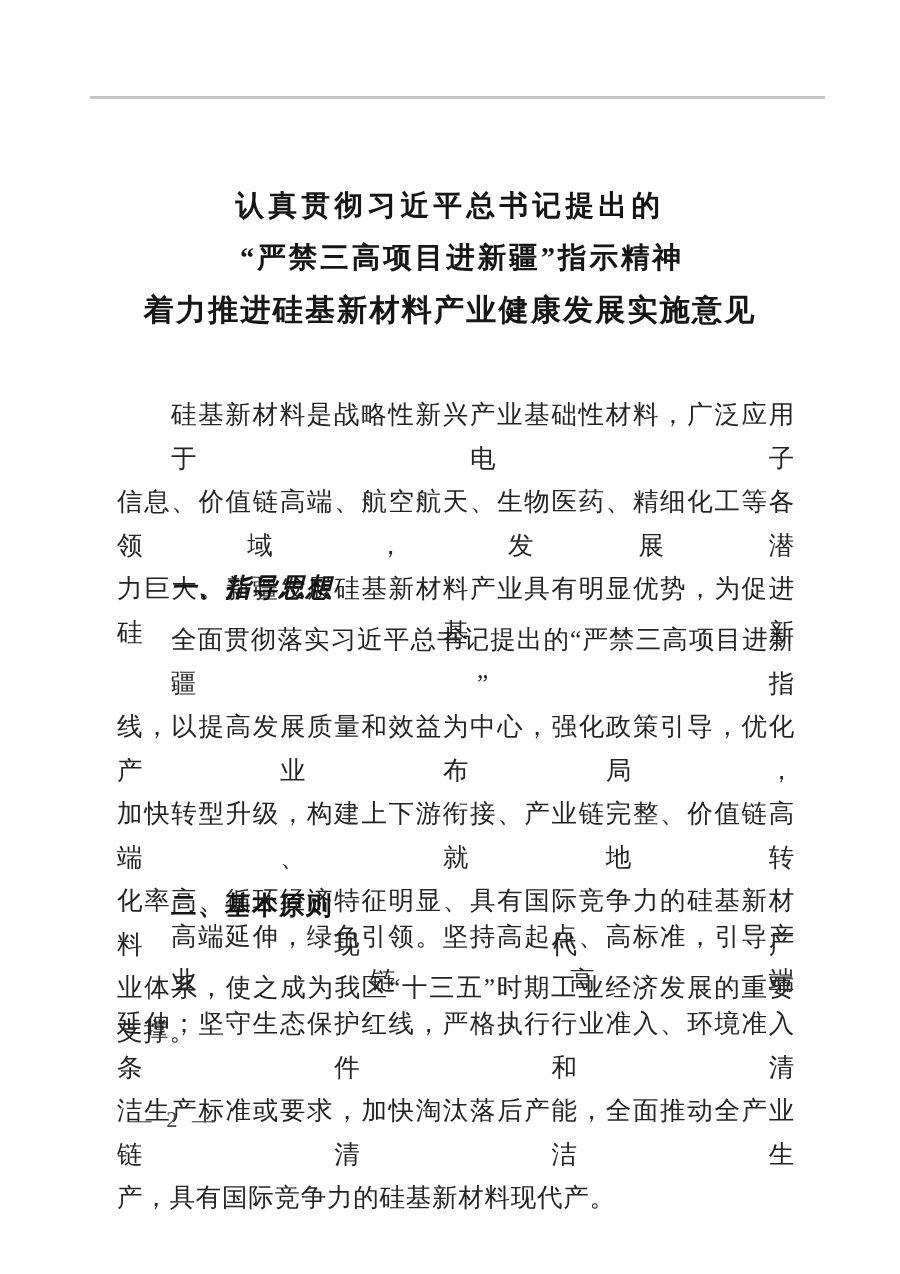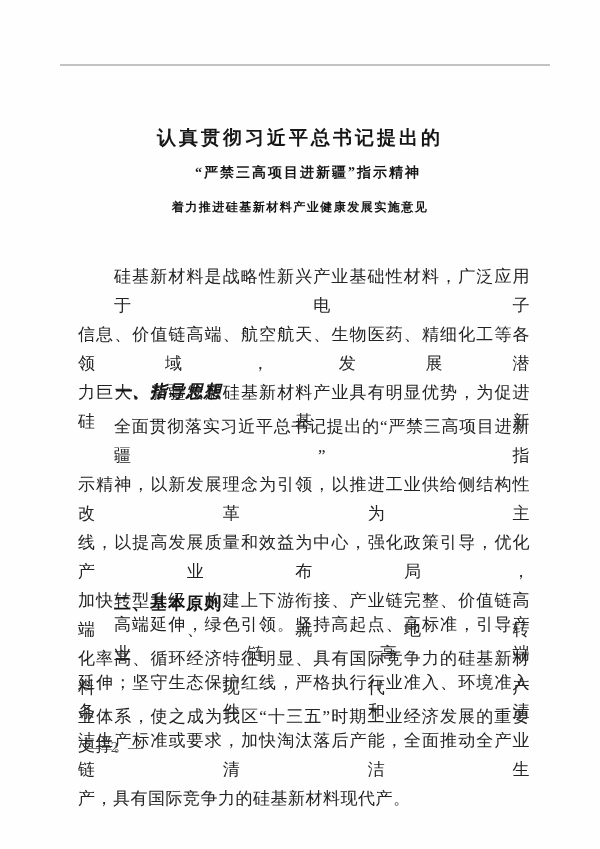--- a/index.html
+++ b/index.html
@@ -30,22 +30,22 @@
     top: 120px;
     width: 100%;
     text-align: center;
     font-weight: bold;
     color: #161616;
   }
   .title .t-line {
     line-height: 35px;
   }
   .title .t1 { font-size: 19px; letter-spacing: 3px; }
-  .title .t2 { font-size: 14px; letter-spacing: 2px; margin-left: 16px; }
-  .title .t3 { font-size: 12px; letter-spacing: 1.5px; }
+  .title .t2 { font-size: 19px; letter-spacing: 2px; margin-left: 16px; }
+  .title .t3 { font-size: 20px; letter-spacing: 1.5px; }
   .textblock {
     position: absolute;
     left: 78px;
     width: 452px;
     font-size: 17px;
     line-height: 29px;
     letter-spacing: 0.5px;
   }
   .tb-p1 { top: 262px; }
   .tb-p2 { top: 412px; }
@@ -99,21 +99,20 @@
   <div class="textblock tb-p1">
     <div class="line first">硅基新材料是战略性新兴产业基础性材料，广泛应用于电子</div>
     <div class="line">信息、价值链高端、航空航天、生物医药、精细化工等各领域，发展潜</div>
     <div class="line">力巨大。新疆发展硅基新材料产业具有明显优势，为促进硅基新</div>
   </div>
 
   <h2 class="heading pos-1">一、指导思想</h2>
 
   <div class="textblock tb-p2">
     <div class="line first">全面贯彻落实习近平总书记提出的“严禁三高项目进新疆”指</div>
-    <div class="line">示精神，以新发展理念为引领，以推进工业供给侧结构性改革为主</div>
     <div class="line">线，以提高发展质量和效益为中心，强化政策引导，优化产业布局，</div>
     <div class="line">加快转型升级，构建上下游衔接、产业链完整、价值链高端、就地转</div>
     <div class="line">化率高、循环经济特征明显、具有国际竞争力的硅基新材料现代产</div>
     <div class="line last">业体系，使之成为我区“十三五”时期工业经济发展的重要支撑。</div>
   </div>
 
   <h2 class="heading pos-2">二、基本原则</h2>
 
   <div class="textblock tb-p3">
     <div class="line first">高端延伸，绿色引领。坚持高起点、高标准，引导产业链高端</div>

